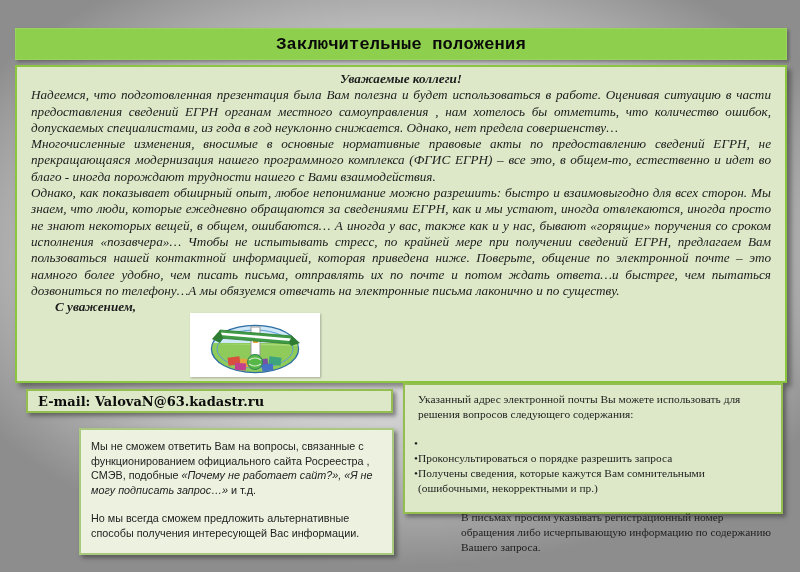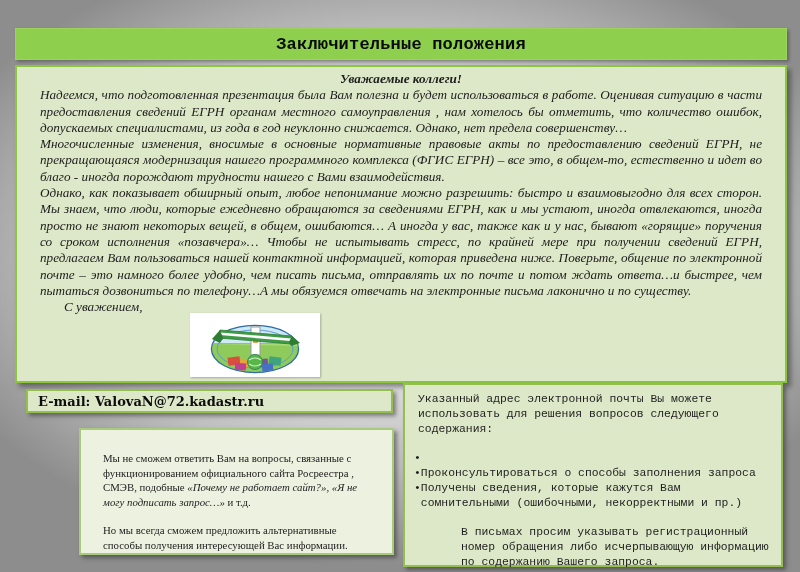--- a/index.html
+++ b/index.html
@@ -18,28 +18,28 @@
     box-shadow:2px 2px 3px rgba(50,50,50,0.45);
     display:flex;align-items:center;justify-content:center;font-family:Liberation Mono, monospace;
   }
   .title-bar span{
     font-size:17px;font-weight:bold;color:#0a0a0a;letter-spacing:0.2px;
   }
   .main-box{
     position:absolute;left:15px;top:65px;width:772px;height:318px;
     background:#dde8c8;border:2px solid #8cc63f;box-sizing:border-box;
     box-shadow:4px 4px 5px rgba(40,40,40,0.5);
-    padding:4px 23px;
+    padding:4px 14px;
   }
   .main-box p{
     margin:0;font-style:italic;font-size:13.2px;line-height:16.3px;
     color:#1c1c1c;text-align:justify;
   }
   .main-box p.greet{text-align:center;font-weight:600;}
-  .main-box p.closing{text-align:left;padding-left:24px;}
+  .main-box p.closing{text-align:left;padding-left:24px;font-weight:bold;}
   .logo-card{
     position:absolute;left:190px;top:313px;width:130px;height:64px;
     background:#ffffff;box-shadow:1px 1px 2px rgba(60,60,60,0.35);
   }
   .signature{
     position:absolute;left:330px;top:336px;width:450px;
     font-style:italic;font-size:13.5px;color:#161616;text-align:center;
   }
   .email-box{
     position:absolute;left:26px;top:389px;width:367px;height:24px;
@@ -50,31 +50,30 @@
   .email-box span{
     font-family:"DejaVu Serif", serif;font-weight:bold;font-size:13px;color:#0d0d0d;
   }
   .left-note{
     position:absolute;left:79px;top:428px;width:315px;height:127px;
     background:#edf1e0;border:2px solid #a9c97e;box-sizing:border-box;
     box-shadow:3px 3px 4px rgba(40,40,40,0.5);
     padding:9px 10px;
   }
   .left-note p{
-    margin:12px;font-family:Liberation Serif, serif;font-size:10.8px;
+    margin:0;font-family:Liberation Sans, sans-serif;font-size:10.8px;
     line-height:14.6px;color:#222;
   }
   .left-note p.p2{margin-top:14px;}
   .left-note .it{font-style:italic;}
   .right-note{
-    position:absolute;left:403px;top:383px;width:380px;height:184px;
+    position:absolute;left:403px;top:383px;width:380px;height:131px;
     background:#dde8c8;border:2px solid #94be50;box-sizing:border-box;
     box-shadow:3px 3px 4px rgba(40,40,40,0.5);
     padding:7px 9px;
-    font-family:Liberation Mono, monospace;
   }
   .right-note p{
     margin:0;font-size:11.4px;line-height:15px;color:#1e1e1e;
   }
   .right-note p.intro{margin-bottom:14px;padding-left:4px;}
   .right-note p.outro{margin-top:14px;margin-left:47px;}
   .right-note p.bullet{display:flex;}
   .right-note p.bullet .bchar{flex:0 0 auto;}
 </style>
 </head>
@@ -124,36 +123,36 @@
         <rect x="45" y="50" width="11" height="7" fill="#c2418e" transform="rotate(4 50 53)"></rect>
         <rect x="72" y="51" width="11" height="7" fill="#4472c4" transform="rotate(-6 77 54)"></rect>
         <circle cx="65" cy="49" r="7.5" fill="#58b847" stroke="#2e8b57" stroke-width="1"></circle>
         <path d="M59 47 Q65 43 71 47 M59 51 Q65 55 71 51" stroke="#cdeccb" stroke-width="1.2" fill="none"></path>
       </g>
     </svg>
   </div>
 
 
   <div class="email-box">
-    <span>E-mail: ValovaN@72.kadastr.ru</span>
+    <span>E-mail: ValovaN@63.kadastr.ru</span>
   </div>
 
   <div class="left-note">
     <p><span>Мы не сможем ответить Вам на вопросы, связанные с функционированием официального сайта Росреестра , СМЭВ, подобные </span><span class="it">«Почему не работает сайт?», «Я не могу подписать запрос…»</span><span> и  т.д.</span></p>
     <p class="p2">Но мы всегда сможем предложить альтернативные способы получения интересующей Вас информации.</p>
   </div>
 
   <div class="right-note">
     <p class="intro">Указанный адрес электронной почты Вы можете использовать для решения вопросов следующего содержания:</p>
     <p class="bullet">
         <span class="bchar">•</span>
       </p>
     <p class="bullet">
         <span class="bchar">•</span>
-        <span>Проконсультироваться о способы заполнения запроса</span>
+        <span>Проконсультироваться о порядке разрешить запроса</span>
       </p>
     <p class="bullet">
         <span class="bchar">•</span>
         <span>Получены сведения, которые кажутся Вам сомнительными (ошибочными, некорректными и пр.)</span>
       </p>
     <p class="outro">В письмах просим указывать регистрационный номер обращения либо исчерпывающую информацию по содержанию Вашего запроса.</p>
   </div>
 
 </div>
 

